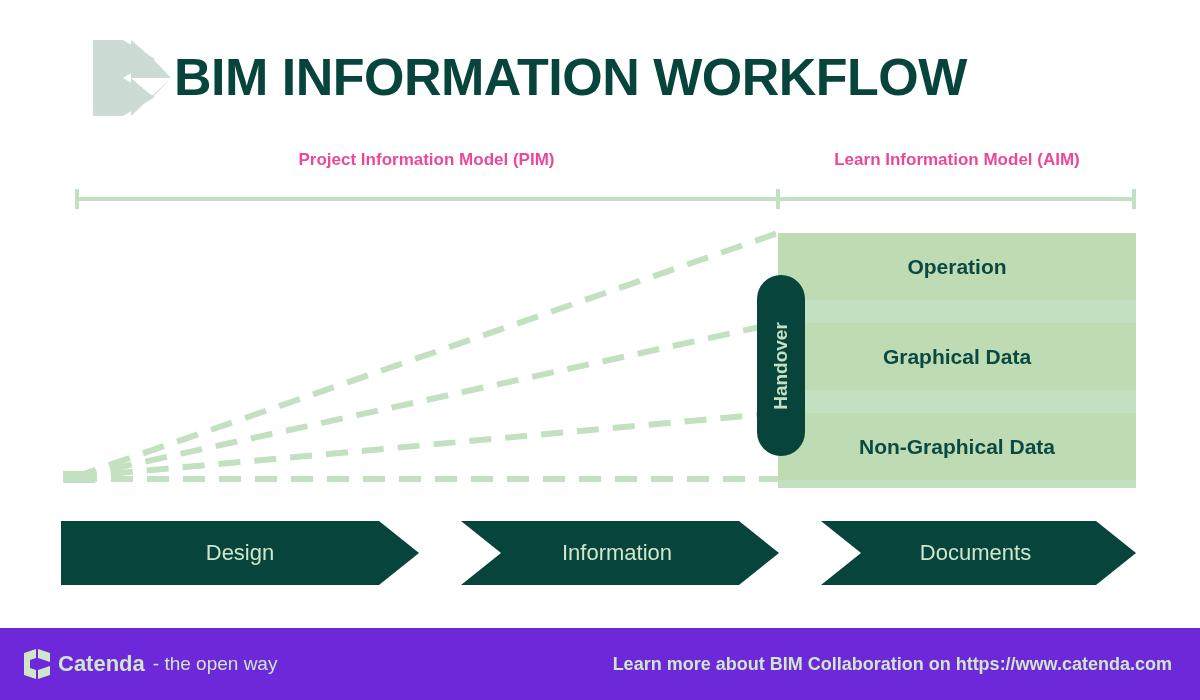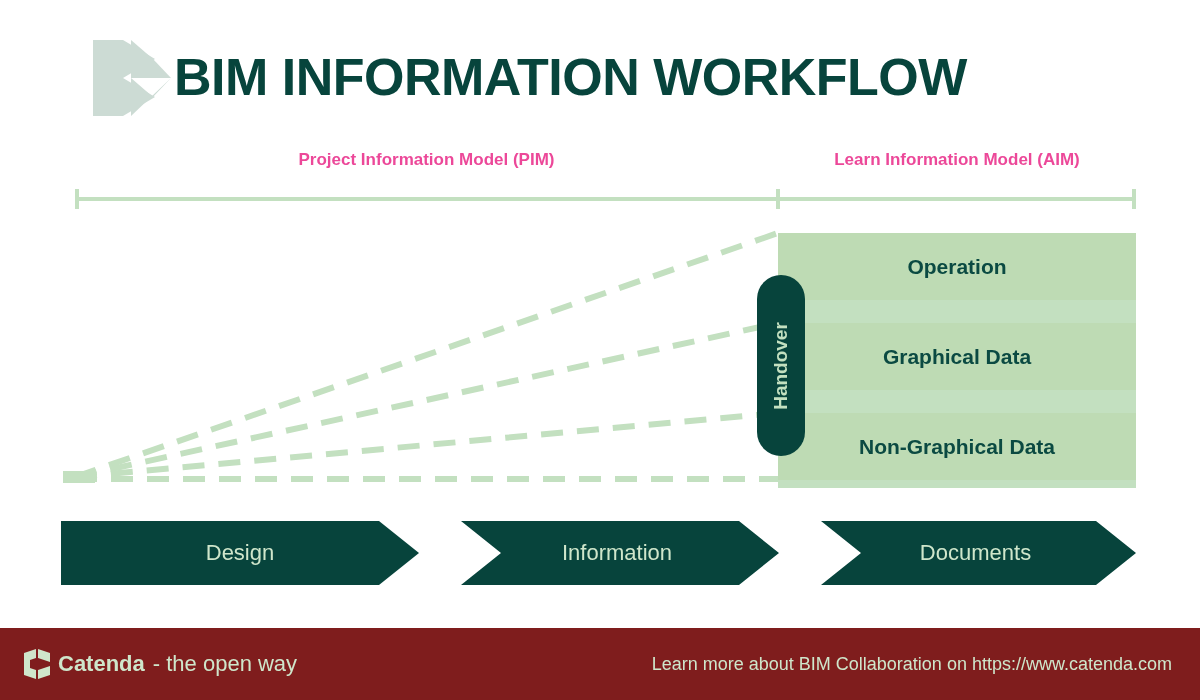--- a/index.html
+++ b/index.html
@@ -159,39 +159,39 @@
                        0 100%, 315px 100%, 355px 50%, 315px 0, 0 0);
   }
   #phase-chevron-1 .phase-label,
   #phase-chevron-2 .phase-label { margin-left: 34px; }
 
   
   #footer {
     position: absolute;
     left: 0; top: 628px;
     width: 1200px; height: 72px;
-    background: #7f1d1d;
+    background: #6d28d9;
   }
   #footer-brand {
     position: absolute;
     left: 24px; top: 0; height: 72px;
     display: flex; align-items: center; gap: 8px;
   }
   #catenda-mark-icon { width: 26px; height: 30px; }
   #footer-brand-name {
     font-size: 22px; font-weight: bold; color: #cfe6cb; white-space: nowrap;
   }
   #footer-tagline {
-    font-size: 22px; color: #cfe6cb; white-space: nowrap;
+    font-size: 19px; color: #cfe6cb; white-space: nowrap;
   }
   #footer-cta {
     position: absolute;
     right: 28px; top: 0; height: 72px;
     display: flex; align-items: center;
-    font-size: 18px; font-weight: normal; color: #cfe6cb; white-space: nowrap;
+    font-size: 18px; font-weight: bold; color: #cfe6cb; white-space: nowrap;
   }
 </style>
 </head>
 <body>
 
 <div id="canvas">
 
   <div id="header">
     <span id="brand-chevron-icon">
       <svg width="78" height="76" viewBox="0 0 78 76" xmlns="http://www.w3.org/2000/svg">

